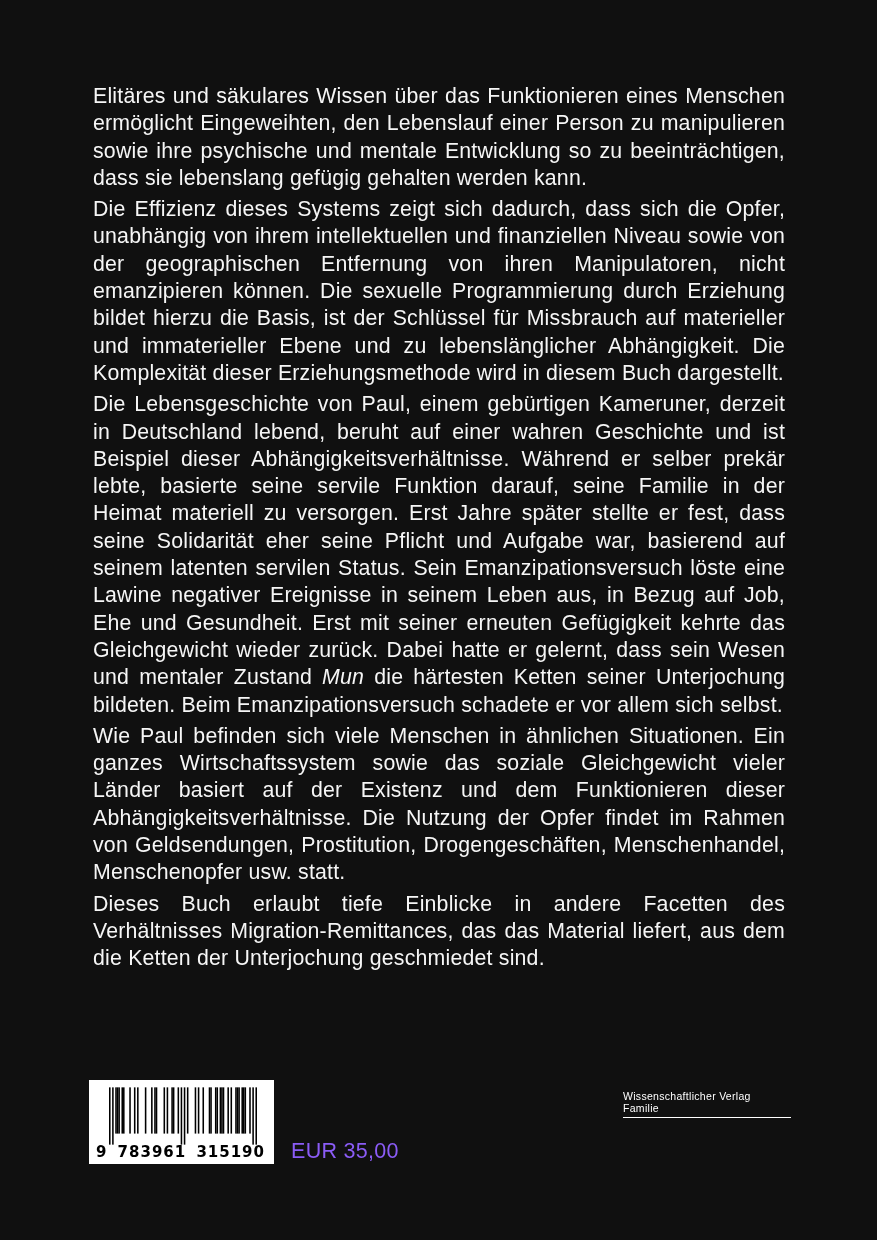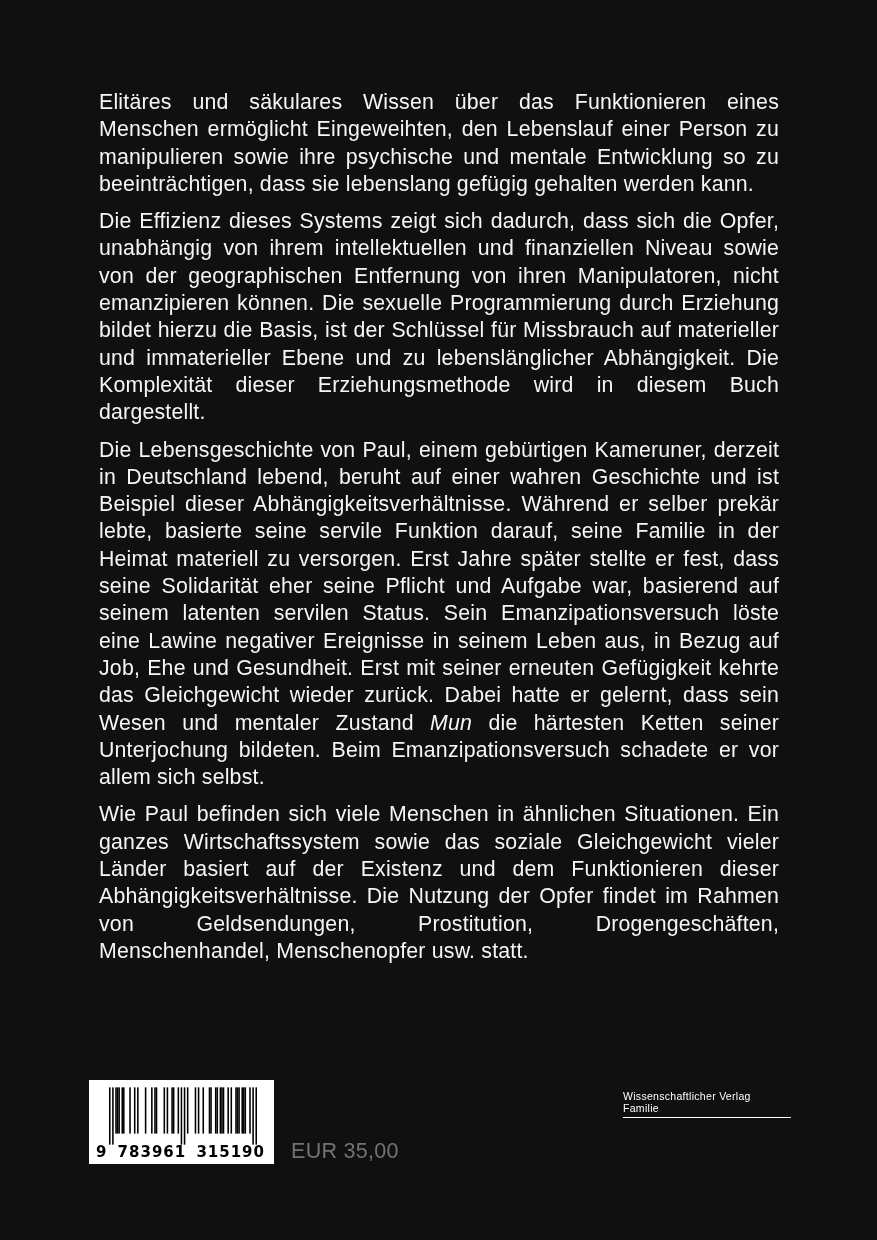--- a/index.html
+++ b/index.html
@@ -20,21 +20,21 @@
     left: 89px;
     top: 79px;
     width: 700px;
     color: #f6f6f6;
     font-size: 21.3px;
     line-height: 27.3px;
     text-align: justify;
     letter-spacing: 0.2px;
   }
   .blurb p {
-    margin: 10px;
+    margin: 4px;
   }
   .blurb em {
   }
   .barcode-box {
     position: absolute;
     left: 89px;
     top: 1080px;
     width: 185px;
     height: 84px;
     background: #ffffff;
@@ -54,21 +54,21 @@
     color: #000;
     font-family: "DejaVu Sans", sans-serif;
     font-weight: bold;
     font-size: 15px;
     letter-spacing: 1px;
   }
   .price {
     position: absolute;
     left: 291px;
     top: 1139px;
-    color: #737373;
+    color: #8b5cf6;
     font-size: 21.5px;
     letter-spacing: 0.3px;
   }
   .publisher {
     position: absolute;
     left: 623px;
     top: 1090px;
     width: 168px;
     color: #ffffff;
   }
@@ -99,20 +99,21 @@
 </head>
 <body>
 
 <div class="cover" style="background: rgb(16, 16, 16);">
 
   <div class="blurb" style="color: rgb(246, 246, 246);">
     <p>Elitäres und säkulares Wissen über das Funktionieren eines Menschen ermöglicht Eingeweihten, den Lebenslauf einer Person zu manipulieren sowie ihre psychische und mentale Entwicklung so zu beeinträchtigen, dass sie lebenslang gefügig gehalten werden kann.</p>
     <p>Die Effizienz dieses Systems zeigt sich dadurch, dass sich die Opfer, unabhängig von ihrem intellektuellen und finanziellen Niveau sowie von der geographischen Entfernung von ihren Manipulatoren, nicht emanzipieren können. Die sexuelle Programmierung durch Erziehung bildet hierzu die Basis, ist der Schlüssel für Missbrauch auf materieller und immaterieller Ebene und zu lebenslänglicher Abhängigkeit. Die Komplexität dieser Erziehungsmethode wird in diesem Buch dargestellt.</p>
     <p><span>Die Lebensgeschichte von Paul, einem gebürtigen Kameruner, derzeit in Deutschland lebend, beruht auf einer wahren Geschichte und ist Beispiel dieser Abhängigkeitsverhältnisse. Während er selber prekär lebte, basierte seine servile Funktion darauf, seine Familie in der Heimat materiell zu versorgen. Erst Jahre später stellte er fest, dass seine Solidarität eher seine Pflicht und Aufgabe war, basierend auf seinem latenten servilen Status. Sein Emanzipationsversuch löste eine Lawine negativer Ereignisse in seinem Leben aus, in Bezug auf Job, Ehe und Gesundheit. Erst mit seiner erneuten Gefügigkeit kehrte das Gleichgewicht wieder zurück. Dabei hatte er gelernt, dass sein Wesen und mentaler Zustand </span><em>Mun</em><span> die härtesten Ketten seiner Unterjochung bildeten. Beim Emanzipationsversuch schadete er vor allem sich selbst.</span></p>
     <p>Wie Paul befinden sich viele Menschen in ähnlichen Situationen. Ein ganzes Wirtschaftssystem sowie das soziale Gleichgewicht vieler Länder basiert auf der Existenz und dem Funktionieren dieser Abhängigkeitsverhältnisse. Die Nutzung der Opfer findet im Rahmen von Geldsendungen, Prostitution, Drogengeschäften, Menschenhandel, Menschenopfer usw. statt.</p>
+    <p>Dieses Buch erlaubt tiefe Einblicke in andere Facetten des Verhältnisses Migration-Remittances, das das Material liefert, aus dem die Ketten der Unterjochung geschmiedet sind.</p>
   </div>
 
   <div class="barcode-box">
     <svg id="barcode-svg" width="148" height="58" viewBox="0 0 147.25 57">
         <rect x="0.00" y="0" width="1.55" height="57" fill="#000"></rect>
         <rect x="3.10" y="0" width="1.55" height="57" fill="#000"></rect>
         <rect x="6.20" y="0" width="1.55" height="46" fill="#000"></rect>
         <rect x="7.75" y="0" width="1.55" height="46" fill="#000"></rect>
         <rect x="9.30" y="0" width="1.55" height="46" fill="#000"></rect>
         <rect x="12.40" y="0" width="1.55" height="46" fill="#000"></rect>

